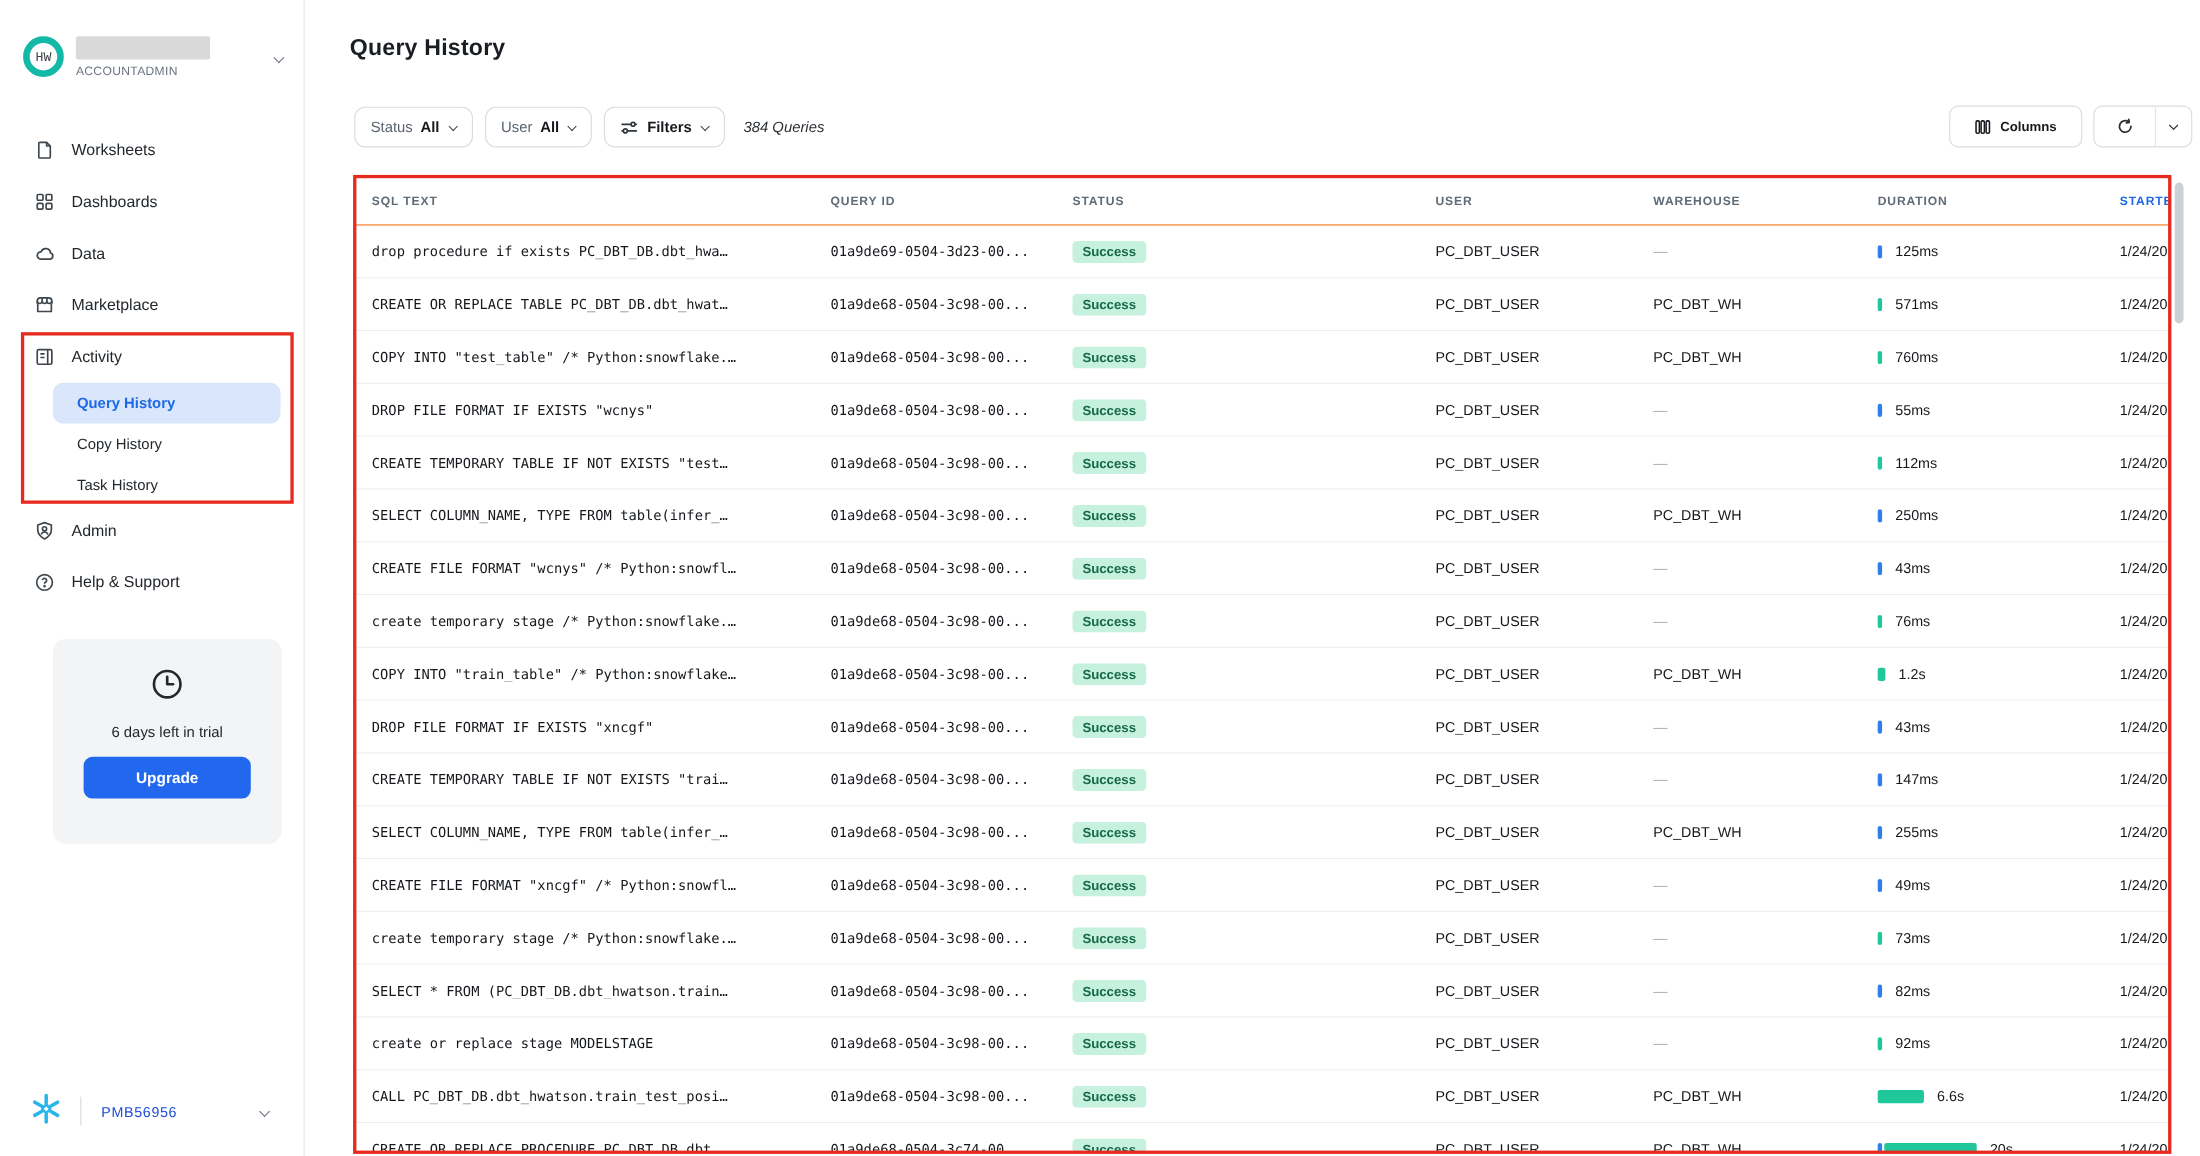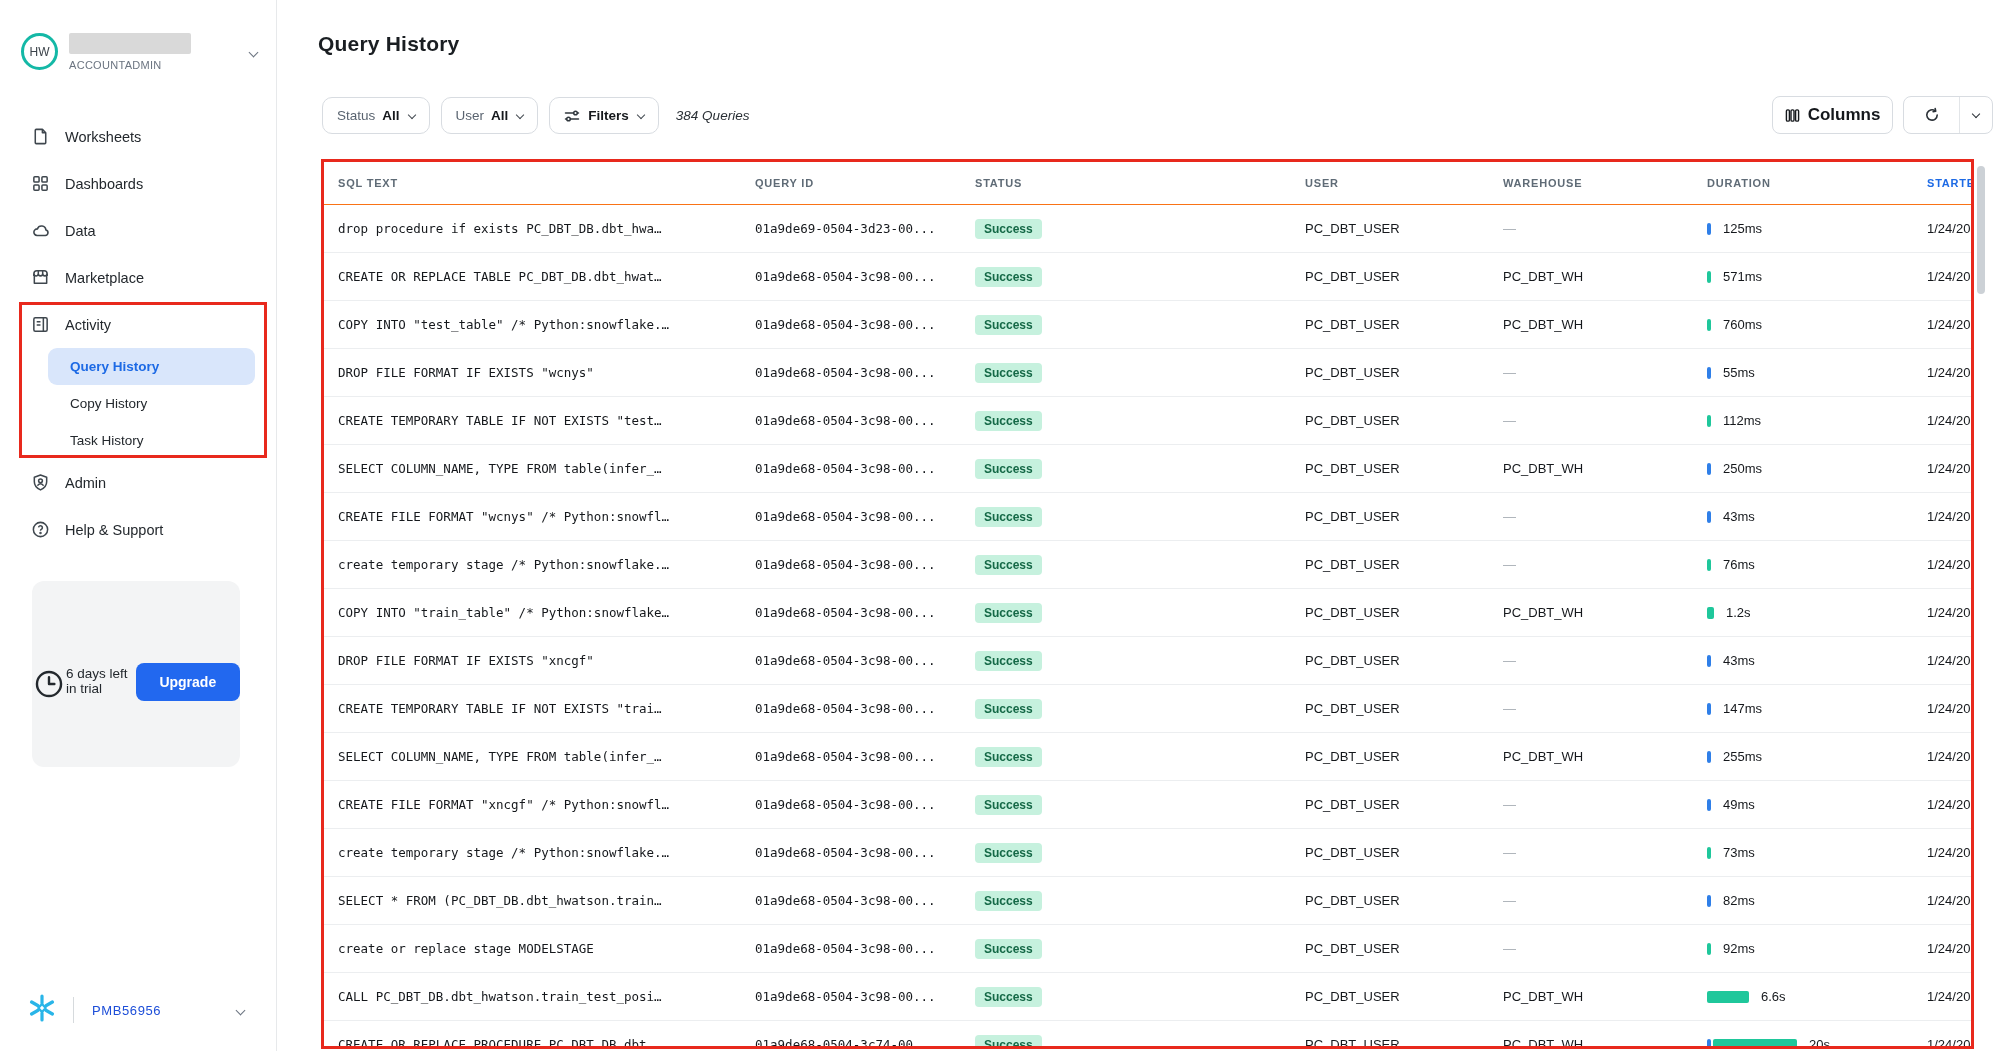--- a/index.html
+++ b/index.html
@@ -5,44 +5,44 @@
   * { box-sizing: border-box; margin: 0; padding: 0; }
   html,body { width:2000px; height:1051px; overflow:hidden; background:#fff;
     font-family:"Liberation Sans", sans-serif; color:#15181c; }
   .app { position:relative; width:2000px; height:1051px; }
 
   
   .sidebar { position:absolute; left:0; top:0; width:277px; height:1051px;
     background:#fff; border-right:1px solid #e7e9eb; }
   .account-row { position:absolute; left:21px; top:33px; width:236px; height:44px;
     display:flex; align-items:flex-start; cursor:pointer; }
-  .avatar { width:37px; height:37px; border-radius:50%; border:3px solid #14b8a6;
+  .avatar { width:37px; height:37px; border-radius:50%; border:6px solid #14b8a6;
     display:flex; align-items:center; justify-content:center; font-size:12px;
-    color:#3c434a; font-weight:500; flex:0 0 auto; background:#fff; }
+    color:#3c434a; font-weight:500; flex:0 0 auto; background:#fff;font-family:Liberation Mono, monospace; }
   .acct-info { margin-left:11px; flex:1; }
   .redacted { width:122px; height:21px; background:#d9d9d9; border-radius:2px; }
   .role { margin-top:5px; font-size:11px; color:#6b7480; letter-spacing:.3px; }
   .chev { display:inline-block; width:7px; height:7px;
     border-right:1.7px solid #6b7480; border-bottom:1.7px solid #6b7480;
     transform:rotate(45deg); }
   .account-row .chev { margin-top:16px; }
 
   .nav { position:absolute; left:0; top:113px; width:277px; }
   .nav-item { height:47px; display:flex; align-items:center; padding-left:30px;
     cursor:pointer; font-size:14.5px; font-weight:500; color:#23282d; }
   .nicon { width:21px; height:21px; margin-right:14px; display:flex;
     align-items:center; justify-content:center; color:#3f474e; }
   .nicon svg { display:block; }
   .nav-sub { height:37px; display:flex; align-items:center; margin-left:48px;
     padding-left:22px; width:207px; cursor:pointer; font-size:13.5px;
     font-weight:500; color:#23282d; border-radius:9px; }
   .nav-sub.active { background:#d9e6fb; color:#1d6ae5; font-weight:600; }
 
-  .trial-card { position:absolute; left:32px; top:581px; width:208px; height:186px;
-    background:#f3f4f5; border-radius:12px; display:flex; flex-direction:row;
+  .trial-card { position:absolute; left:48px; top:581px; width:208px; height:186px;
+    background:#f3f4f5; border-radius:12px; display:flex; flex-direction:column;
     align-items:center; }
   .clock-icon { margin-top:24px; color:#23282d; }
   .trial-msg { margin-top:14px; font-size:13.5px; color:#23282d; }
   .upgrade-btn { margin-top:15px; width:152px; height:38px; background:#2268ef;
     color:#fff; font-size:14px; font-weight:600; border:none; border-radius:8px;
     cursor:pointer; font-family:"Liberation Sans",sans-serif; }
 
   .side-footer { position:absolute; left:27px; bottom:22px; width:225px; height:38px;
     display:flex; align-items:center; }
   .sf-divider { width:1px; height:26px; background:#d6dadd; margin:0 18px 0 16px; }
@@ -62,21 +62,21 @@
   .pill .plabel { color:#5a6470; margin-right:7px; }
   .pill .pvalue { color:#15181c; font-weight:700; margin-right:9px; }
   .pill .chev { width:6px; height:6px; border-color:#434a51; margin-top:-2px; }
   .pill .ficon { margin-right:8px; color:#30373d; display:flex; }
   .pill .fbold { font-weight:700; color:#15181c; margin-right:9px; }
   .query-count { font-size:13.5px; color:#2a3036; margin-left:6px;font-style:italic; }
 
   .toolbar-right { position:absolute; top:96px; left:1494px; display:flex; }
   .columns-btn { width:121px; height:38px; border:1px solid #d8dce1; background:#fff;
     border-radius:8px; display:flex; align-items:center; justify-content:center;
-    font-size:17px; font-weight:600; color:#15181c; cursor:pointer; }
+    font-size:12px; font-weight:600; color:#15181c; cursor:pointer; }
   .columns-btn svg { margin-right:8px; }
   .split-btn { margin-left:10px; width:90px; height:38px; border:1px solid #d8dce1;
     background:#fff; border-radius:8px; display:flex; }
   .split-left { width:56px; display:flex; align-items:center; justify-content:center;
     border-right:1px solid #e2e5e8; cursor:pointer; color:#2a3036; }
   .split-right { flex:1; display:flex; align-items:center; justify-content:center;
     cursor:pointer; }
   .split-right .chev { width:6px; height:6px; border-color:#2a3036; margin-top:-3px; }
 
   

